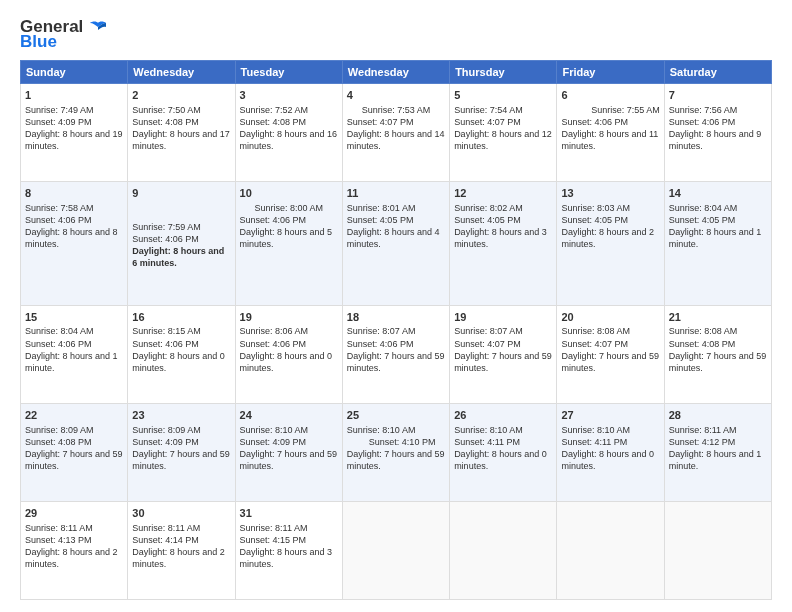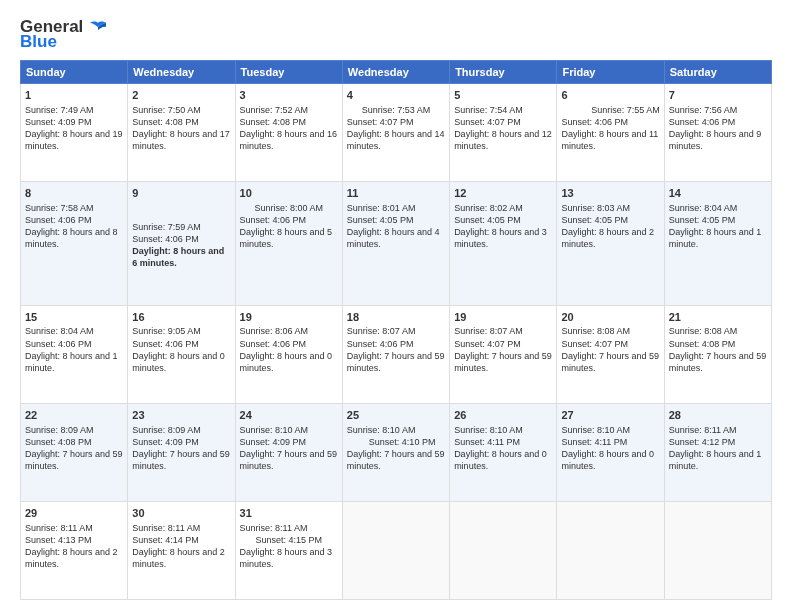--- a/index.html
+++ b/index.html
@@ -203,21 +203,21 @@
         </tr>
         <tr>
           <td>
             <span class="day-num">15</span>
             <span style="display: block;">Sunrise: 8:04 AM</span>
             <span style="display: block;">Sunset: 4:06 PM</span>
             <span style="display: block;">Daylight: 8 hours and 1 minute.</span>
           </td>
           <td>
             <span class="day-num">16</span>
-            <span style="display: block;">Sunrise: 9:05 AM</span>
+            <span style="display: block;">Sunrise: 8:15 AM</span>
             <span style="display: block;">Sunset: 4:06 PM</span>
             <span style="display: block;">Daylight: 8 hours and 0 minutes.</span>
           </td>
           <td>
             <span class="day-num">19</span>
             <span style="display: block;">Sunrise: 8:06 AM</span>
             <span style="display: block;">Sunset: 4:06 PM</span>
             <span style="display: block;">Daylight: 8 hours and 0 minutes.</span>
           </td>
           <td>
@@ -298,21 +298,21 @@
           </td>
           <td>
             <span class="day-num">30</span>
             <span style="display: block;">Sunrise: 8:11 AM</span>
             <span style="display: block;">Sunset: 4:14 PM</span>
             <span style="display: block;">Daylight: 8 hours and 2 minutes.</span>
           </td>
           <td>
             <span class="day-num">31</span>
             <span style="display: block;">Sunrise: 8:11 AM</span>
-            <span style="display: block; text-align: center;">Sunset: 4:15 PM</span>
+            <span style="display: block;">Sunset: 4:15 PM</span>
             <span style="display: block;">Daylight: 8 hours and 3 minutes.</span>
           </td>
           <td class="empty-cell" style="background: rgb(249, 249, 249);"></td>
           <td class="empty-cell" style="background: rgb(249, 249, 249);"></td>
           <td class="empty-cell" style="background: rgb(249, 249, 249);"></td>
           <td class="empty-cell" style="background: rgb(249, 249, 249);"></td>
         </tr>
       </tbody>
   </table>
 </div>

